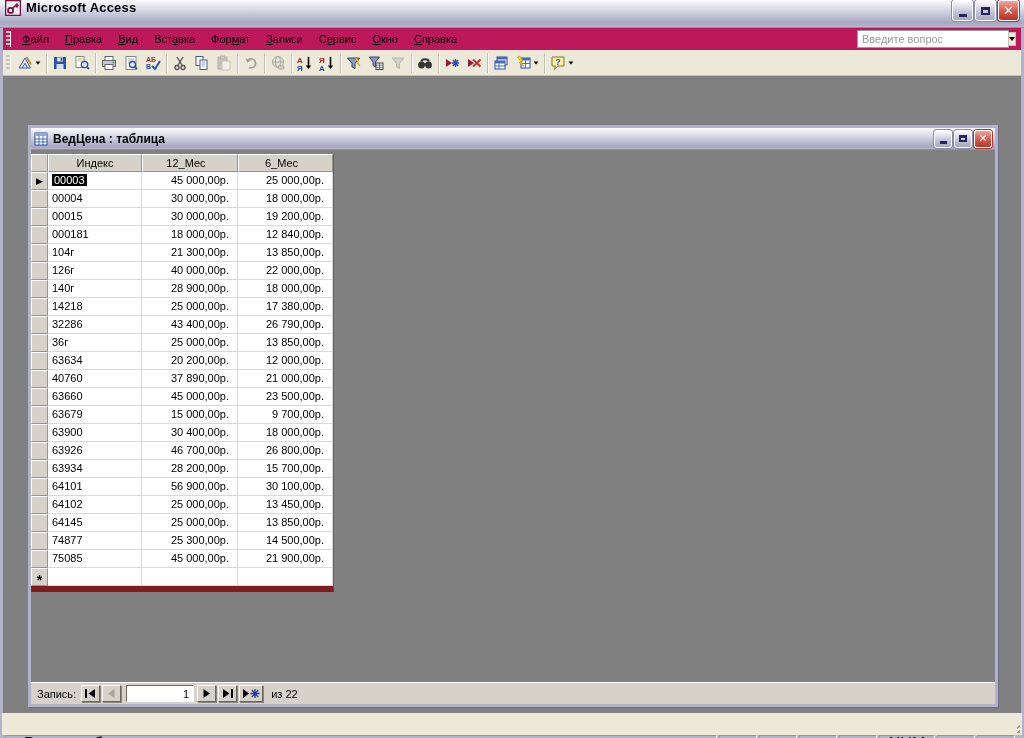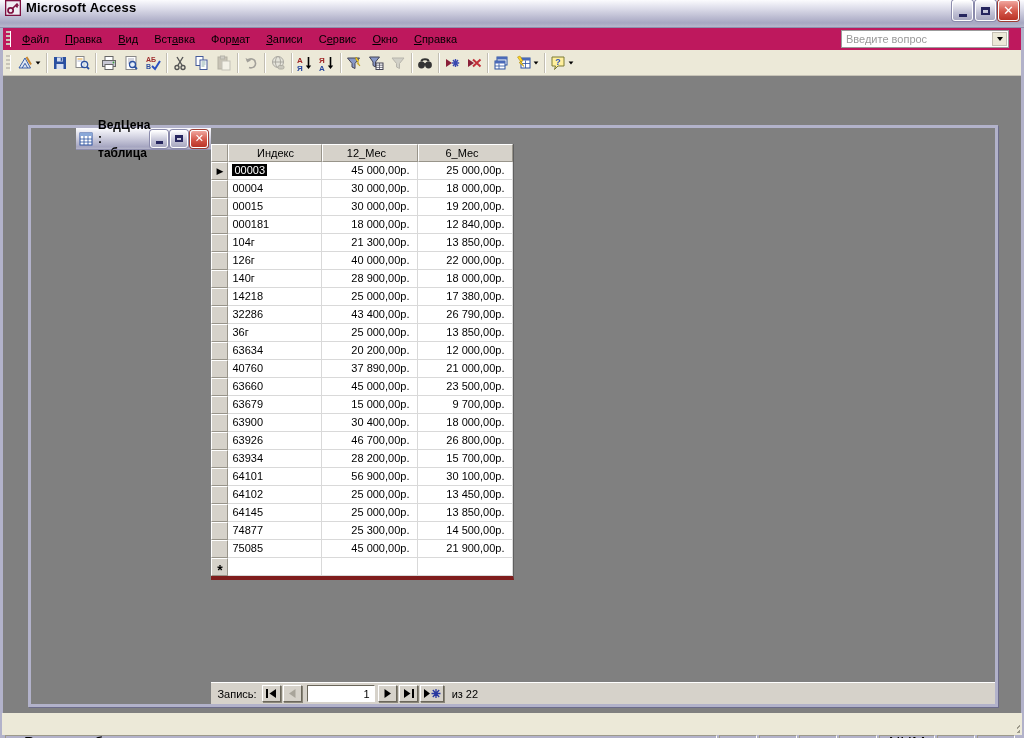--- a/index.html
+++ b/index.html
@@ -25,21 +25,21 @@
   .glyph-max { width:9px; height:8px; border:2px solid #26265e; border-top-width:3px; }
   .glyph-x { font-size:13px; line-height:1; color:#fff; font-weight:bold; }
   
   .menubar { height:22px; flex:0 0 22px; display:flex; align-items:center; position:relative;
     background:#be185d; }
   .grip { width:5px; height:16px; margin:0 3px;
     background:repeating-linear-gradient(180deg,#c9c5b9 0 2px,transparent 2px 4px);
     border-right:1px solid #fff; }
   .menu-item { font-size:11px; padding:3px 8px; color:#000; cursor:default; }
   .menu-item u { text-decoration:underline; }
-  .question { position:absolute; right:12px; top:2px; width:168px; height:18px;
+  .question { position:absolute; right:12px; top:2px; width:152px; height:18px;
     background:#fff; border:1px solid #9b9b9b; display:flex; align-items:center; }
   .question input { border:none; outline:none; flex:1; font-size:11px; color:#555;
     padding:0 4px; font-family:inherit; background:transparent; }
   .question input::placeholder { color:#9a9a9a; }
   .q-arrow { width:15px; height:14px; background:#ece9d8; border:1px solid #c4c0b4;
     display:flex; align-items:center; justify-content:center; margin-right:1px; }
   .tri-down { width:0; height:0; border-left:3px solid transparent;
     border-right:3px solid transparent; border-top:4px solid #000; }
   
   .toolbar { height:26px; flex:0 0 26px; display:flex; align-items:center;
@@ -47,33 +47,33 @@
   .tbtn { width:22px; height:22px; display:flex; align-items:center; justify-content:center;
     border:1px solid transparent; position:relative; }
   .tbtn.dd { width:30px; }
   .tbtn .tri-down { margin-left:2px; transform:scale(.8); }
   .tsep { width:1px; height:20px; background:#c2beb2; margin:0 2px; box-shadow:1px 0 0 #fff; }
   .disabled { opacity:.4; filter:grayscale(85%); }
   .tbtn svg { display:block; }
   
   .workspace { flex:1; background:#808080; position:relative; }
   .docwin { position:absolute; left:25px; top:49px; width:970px; height:582px;
-    border:3px solid #b2b2ca; background:#808080; display:flex; flex-direction:row;
-    box-shadow:1px 1px 0 #6c6c8a;padding-left:45px; }
+    border:3px solid #b2b2ca; background:#808080; display:flex; flex-direction:column;
+    box-shadow:1px 1px 0 #6c6c8a; }
   .doc-titlebar { height:22px; flex:0 0 22px;
     background:linear-gradient(180deg,#fbfbfe 0%,#d6d6e4 40%,#a5a5c0 90%,#b5b5ca 100%);
     display:flex; align-items:center; padding:0 3px; border-bottom:1px solid #8f8fae; }
   .doc-title { font-weight:bold; font-size:12px; flex:1; margin-left:5px; }
   .doc-titlebar .wbtn { width:18px; height:18px; }
   .doc-titlebar .glyph-min { margin-top:8px; width:7px; }
   .doc-titlebar .glyph-max { width:8px; height:7px; }
   .doc-client { flex:1; position:relative; background:#808080; overflow:hidden; }
   
-  .datasheet { position:absolute; left:0; top:16px; background:#808080;
-    border-right:1px solid #5f5f5f; border-bottom:4px solid #7f1d1d; }
+  .datasheet { position:absolute; left:0; top:4px; background:#808080;
+    border-right:1px solid #5f5f5f; border-bottom:6px solid #7f1d1d; }
   .t-row, .t-head { display:flex; height:18px; }
   .selc { width:17px; flex:0 0 17px; background:#d6d2ca; border:1px solid;
     border-color:#ffffff #98948a #98948a #ffffff; display:flex; align-items:center;
     justify-content:center; font-size:9px; color:#000; }
   .selc .star { font-size:14px; line-height:8px; margin-top:5px; font-weight:bold; }
   .hcell { background:#d6d2ca; border:1px solid; border-color:#ffffff #98948a #98948a #ffffff;
     font-size:11px; display:flex; align-items:center; justify-content:center; color:#000; }
   .cell { background:#fff; border-right:1px solid #d9d9d9; border-bottom:1px solid #d9d9d9;
     font-size:11px; padding:2px 4px; white-space:nowrap; overflow:hidden; color:#000; }
   .c1 { width:94px; flex:0 0 94px; }

